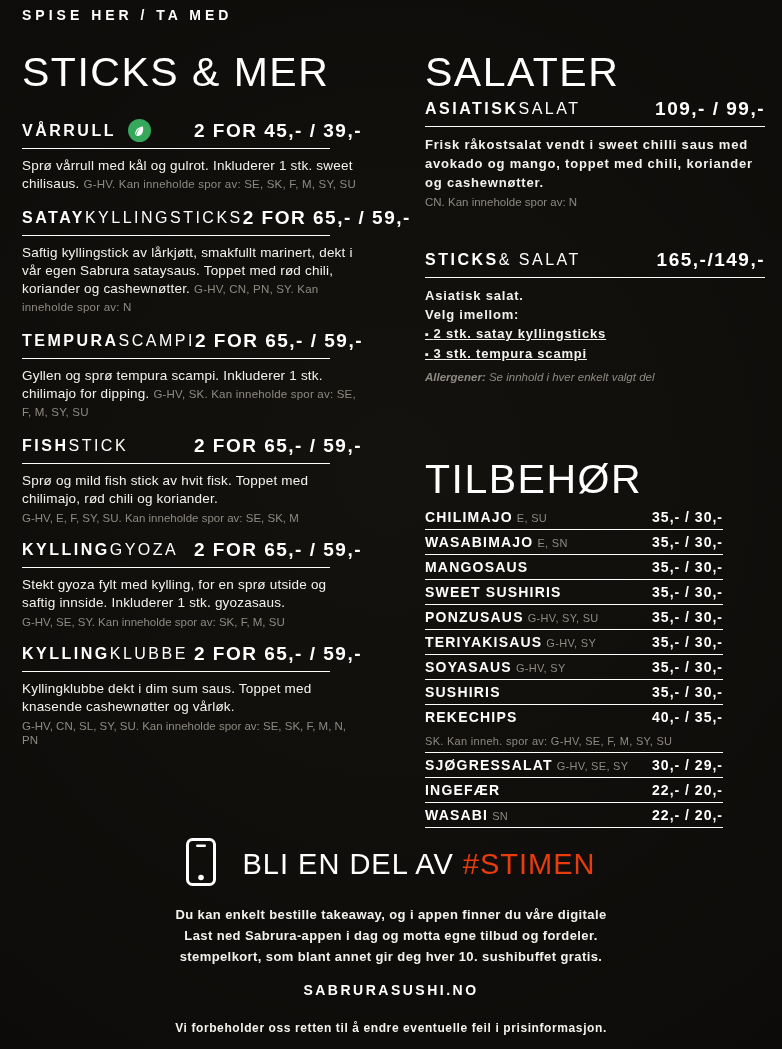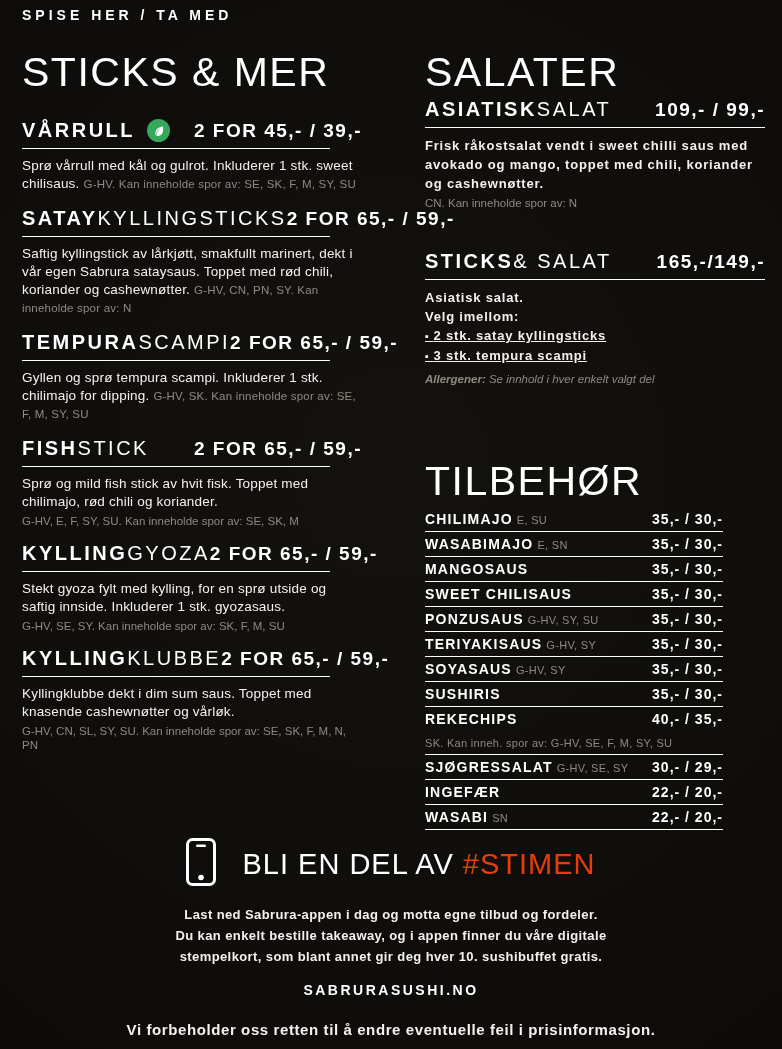--- a/index.html
+++ b/index.html
@@ -16,21 +16,21 @@
   .col-right { left:425px; width:340px; }
 
   h1.big { margin:0; font-size:41px; font-weight:400; letter-spacing:1.5px; line-height:45px; color:#fff; }
   .col-left h1.big { margin-bottom:24px; }
   .col-right h1.big { margin-bottom:3px; }
   h1.tilbehor-title { margin-top:71px; margin-bottom:14px; }
 
   
   .menu-item { margin-bottom:14px; }
   .item-head { display:flex; justify-content:space-between; align-items:center; }
-  .item-name { font-size:20px; font-weight:700; letter-spacing:2.5px; display:flex; align-items:center; white-space:nowrap;text-align:right; }
+  .item-name { font-size:16px; font-weight:700; letter-spacing:2.5px; display:flex; align-items:center; white-space:nowrap;text-align:right; }
   .nl { font-weight:400; }
   .item-price { font-size:19px; font-weight:700; letter-spacing:1.5px; white-space:nowrap; }
   .rule { width:308px; border-bottom:1.5px solid #fff; margin:6px 0 8px 0; height:0; }
   .desc { margin:0; font-size:13.5px; line-height:18px; color:#f4f2ee; letter-spacing:0.2px; }
   .allerg-inline { font-size:11.5px; color:#8d8a82; }
   .allerg-line { margin:3px 0 0 0; font-size:11.5px; line-height:14px; color:#8d8a82; }
 
   .leaf-badge { display:inline-flex; align-items:center; justify-content:center;
     width:23px; height:23px; border-radius:50%; background:#35a85c; margin-left:12px; }
   .leaf-badge svg { width:14px; height:14px; }
@@ -54,21 +54,21 @@
   .trow-note { width:298px; font-size:11px; color:#8d8a82; padding:6px 0 5px 0;
     border-bottom:1.5px solid #fff; letter-spacing:0.3px; }
 
   
   .footer { position:absolute; left:0; top:838px; width:782px; text-align:center; }
   .cta { display:flex; justify-content:center; align-items:center; gap:26px; margin-bottom:14px; }
   .cta-text { font-size:29px; letter-spacing:1px; font-weight:400; }
   .accent { color:#e83c0c; }
   .para div { font-size:13px; font-weight:700; letter-spacing:0.4px; line-height:21px; color:#f4f2ee; }
   .website { margin-top:15px; font-size:14px; font-weight:700; letter-spacing:2.5px; }
-  .disclaimer { margin-top:23px; font-size:15px; font-weight:700; letter-spacing:0.6px; color:#f4f2ee; }
+  .disclaimer { margin-top:23px; font-size:12px; font-weight:700; letter-spacing:0.6px; color:#f4f2ee; }
 </style>
 </head>
 <body>
 
 <div class="page">
 
   <div class="eyebrow">SPISE HER / TA MED</div>
 
   <div class="col col-left">
     <h1 class="big">STICKS &amp; MER</h1>
@@ -194,21 +194,21 @@
     </div>
     <div class="trow">
       <div><span class="tname">WASABIMAJO</span><span class="tallerg">E, SN</span></div>
       <div class="tprice">35,- / 30,-</div>
     </div>
     <div class="trow">
       <div><span class="tname">MANGOSAUS</span><span class="tallerg"></span></div>
       <div class="tprice">35,- / 30,-</div>
     </div>
     <div class="trow">
-      <div><span class="tname">SWEET CHILISAUS</span><span class="tallerg"></span></div>
+      <div><span class="tname">SWEET SUSHIRIS</span><span class="tallerg"></span></div>
       <div class="tprice">35,- / 30,-</div>
     </div>
     <div class="trow">
       <div><span class="tname">PONZUSAUS</span><span class="tallerg">G-HV, SY, SU</span></div>
       <div class="tprice">35,- / 30,-</div>
     </div>
     <div class="trow">
       <div><span class="tname">TERIYAKISAUS</span><span class="tallerg">G-HV, SY</span></div>
       <div class="tprice">35,- / 30,-</div>
     </div>
@@ -242,21 +242,21 @@
   <div class="footer">
     <div class="cta">
       <span><svg width="30" height="48" viewBox="0 0 30 48">
             <rect x="1.5" y="1.5" width="27" height="45" rx="5" fill="none" stroke="#ffffff" stroke-width="3"></rect>
             <rect x="10" y="6.5" width="10" height="2.6" rx="1.3" fill="#ffffff"></rect>
             <circle cx="15" cy="39.5" r="2.8" fill="#ffffff"></circle>
           </svg></span>
       <span class="cta-text"><span>BLI EN DEL AV</span> <span class="accent">#STIMEN</span></span>
     </div>
     <div class="para">
+      <div>Du kan enkelt bestille takeaway, og i appen finner du våre digitale</div>
       <div>Last ned Sabrura-appen i dag og motta egne tilbud og fordeler.</div>
-      <div>Du kan enkelt bestille takeaway, og i appen finner du våre digitale</div>
       <div>stempelkort, som blant annet gir deg hver 10. sushibuffet gratis.</div>
     </div>
     <div class="website">SABRURASUSHI.NO</div>
     <div class="disclaimer">Vi forbeholder oss retten til å endre eventuelle feil i prisinformasjon.</div>
   </div>
 
 </div>
 
 </body></html>

